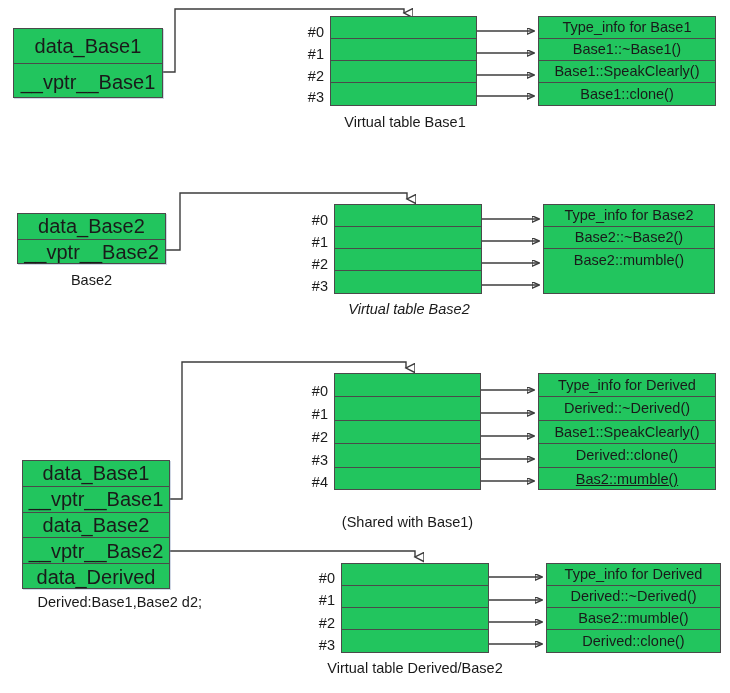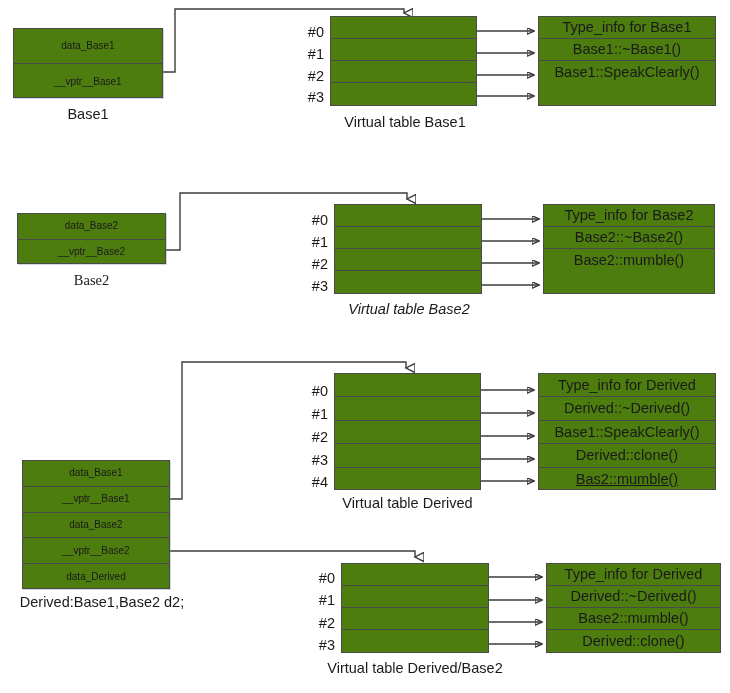--- a/index.html
+++ b/index.html
@@ -19,30 +19,30 @@
     position: absolute;
     left: 0; top: 0;
     width: 730px;
     height: 693px;
   }
 
   
   .box {
     position: absolute;
     border: 1.4px solid #4a4a4a;
-    background: #4d7c0f;
+    background: #22c55e;
     box-sizing: border-box;
   }
   .box .cell {
     box-sizing: border-box;
     border-bottom: 1.4px solid #4a4a4a;
     display: flex;
     align-items: center;
     justify-content: center;
-    font-size: 10px;
+    font-size: 20px;
     line-height: 1;
     white-space: nowrap;
     overflow: hidden;
   }
   .box .cell:last-child { border-bottom: none; }
 
   
   .objbox {
     box-shadow: 1px 1px 0 rgba(120,140,180,.35);
   }
@@ -124,46 +124,46 @@
     <line x1="489" y1="577" x2="542" y2="577" marker-end="url(#arrow)"></line>
     <line x1="489" y1="600" x2="542" y2="600" marker-end="url(#arrow)"></line>
     <line x1="489" y1="622" x2="542" y2="622" marker-end="url(#arrow)"></line>
     <line x1="489" y1="644" x2="542" y2="644" marker-end="url(#arrow)"></line>
   </svg>
 
   <div class="box objbox" style="left:13px; top:28px; width:150px; height:70px;">
     <div class="cell" style="height:35px;">data_Base1</div>
     <div class="cell" style="height:35px;">__vptr__Base1</div>
   </div>
-  <div class="caption" style="left:13px; top:106px; width:150px;">Base1</div>
 
   <div class="slot-label" style="left:298px; top:25px; width:26px;">#0</div>
   <div class="slot-label" style="left:298px; top:47px; width:26px;">#1</div>
   <div class="slot-label" style="left:298px; top:69px; width:26px;">#2</div>
   <div class="slot-label" style="left:298px; top:90px; width:26px;">#3</div>
 
   <div class="box vtable" style="left:330px; top:16px; width:147px; height:90px;">
     <div class="cell" style="height:22px;"></div>
     <div class="cell" style="height:22px;"></div>
     <div class="cell" style="height:22px;"></div>
     <div class="cell" style="height:21.5px;"></div>
   </div>
   <div class="caption" style="left:310px; top:114px; width:190px;">Virtual table Base1</div>
 
   <div class="box fnbox" style="left:538px; top:16px; width:178px; height:90px;">
     <div class="cell" style="height:22px;">Type_info for Base1</div>
     <div class="cell" style="height:22px;">Base1::~Base1()</div>
     <div class="cell" style="height:22px;">Base1::SpeakClearly()</div>
+    <div class="cell" style="height:21.5px;">Base1::clone()</div>
   </div>
 
   <div class="box objbox" style="left:17px; top:213px; width:149px; height:51px;">
     <div class="cell" style="height:25.5px;">data_Base2</div>
     <div class="cell" style="height:25.5px;">__vptr__Base2</div>
   </div>
-  <div class="caption" style="left:17px; top:272px; width:149px;font-family:Liberation Serif, serif;">Base2</div>
+  <div class="caption" style="left:17px; top:272px; width:149px;">Base2</div>
 
   <div class="slot-label" style="left:302px; top:213px; width:26px;">#0</div>
   <div class="slot-label" style="left:302px; top:235px; width:26px;">#1</div>
   <div class="slot-label" style="left:302px; top:257px; width:26px;">#2</div>
   <div class="slot-label" style="left:302px; top:279px; width:26px;">#3</div>
 
   <div class="box vtable" style="left:334px; top:204px; width:148px; height:90px;">
     <div class="cell" style="height:22px;"></div>
     <div class="cell" style="height:22px;"></div>
     <div class="cell" style="height:22px;"></div>
@@ -177,36 +177,36 @@
     <div class="cell" style="height:22px;">Base2::mumble()</div>
   </div>
 
   <div class="box objbox" style="left:22px; top:460px; width:148px; height:129px;">
     <div class="cell" style="height:25.8px;">data_Base1</div>
     <div class="cell" style="height:25.8px;">__vptr__Base1</div>
     <div class="cell" style="height:25.8px;">data_Base2</div>
     <div class="cell" style="height:25.8px;">__vptr__Base2</div>
     <div class="cell" style="height:25.8px;">data_Derived</div>
   </div>
-  <div class="caption" style="left:2px; top:594px; width:200px;">Derived:Base1,Base2 d2;</div>
+  <div class="caption" style="left:2px; top:594px; width:200px;text-align:right;">Derived:Base1,Base2 d2;</div>
 
   <div class="slot-label" style="left:302px; top:384px; width:26px;">#0</div>
   <div class="slot-label" style="left:302px; top:407px; width:26px;">#1</div>
   <div class="slot-label" style="left:302px; top:430px; width:26px;">#2</div>
   <div class="slot-label" style="left:302px; top:453px; width:26px;">#3</div>
   <div class="slot-label" style="left:302px; top:475px; width:26px;">#4</div>
 
   <div class="box vtable" style="left:334px; top:373px; width:147px; height:117px;">
     <div class="cell" style="height:23.4px;"></div>
     <div class="cell" style="height:23.4px;"></div>
     <div class="cell" style="height:23.4px;"></div>
     <div class="cell" style="height:23.4px;"></div>
     <div class="cell" style="height:23.4px;"></div>
   </div>
-  <div class="caption" style="left:310px; top:495px; width:195px;">Virtual table Derived</div>
+  <div class="caption" style="left:310px; top:514px; width:195px;">(Shared with Base1)</div>
 
   <div class="box fnbox" style="left:538px; top:373px; width:178px; height:117px;">
     <div class="cell" style="height:23.4px;">Type_info for Derived</div>
     <div class="cell" style="height:23.4px;">Derived::~Derived()</div>
     <div class="cell" style="height:23.4px;">Base1::SpeakClearly()</div>
     <div class="cell" style="height:23.4px;">Derived::clone()</div>
     <div class="cell" style="height:23.4px;text-decoration:underline;">Bas2::mumble()</div>
   </div>
 
   <div class="slot-label" style="left:309px; top:571px; width:26px;">#0</div>

